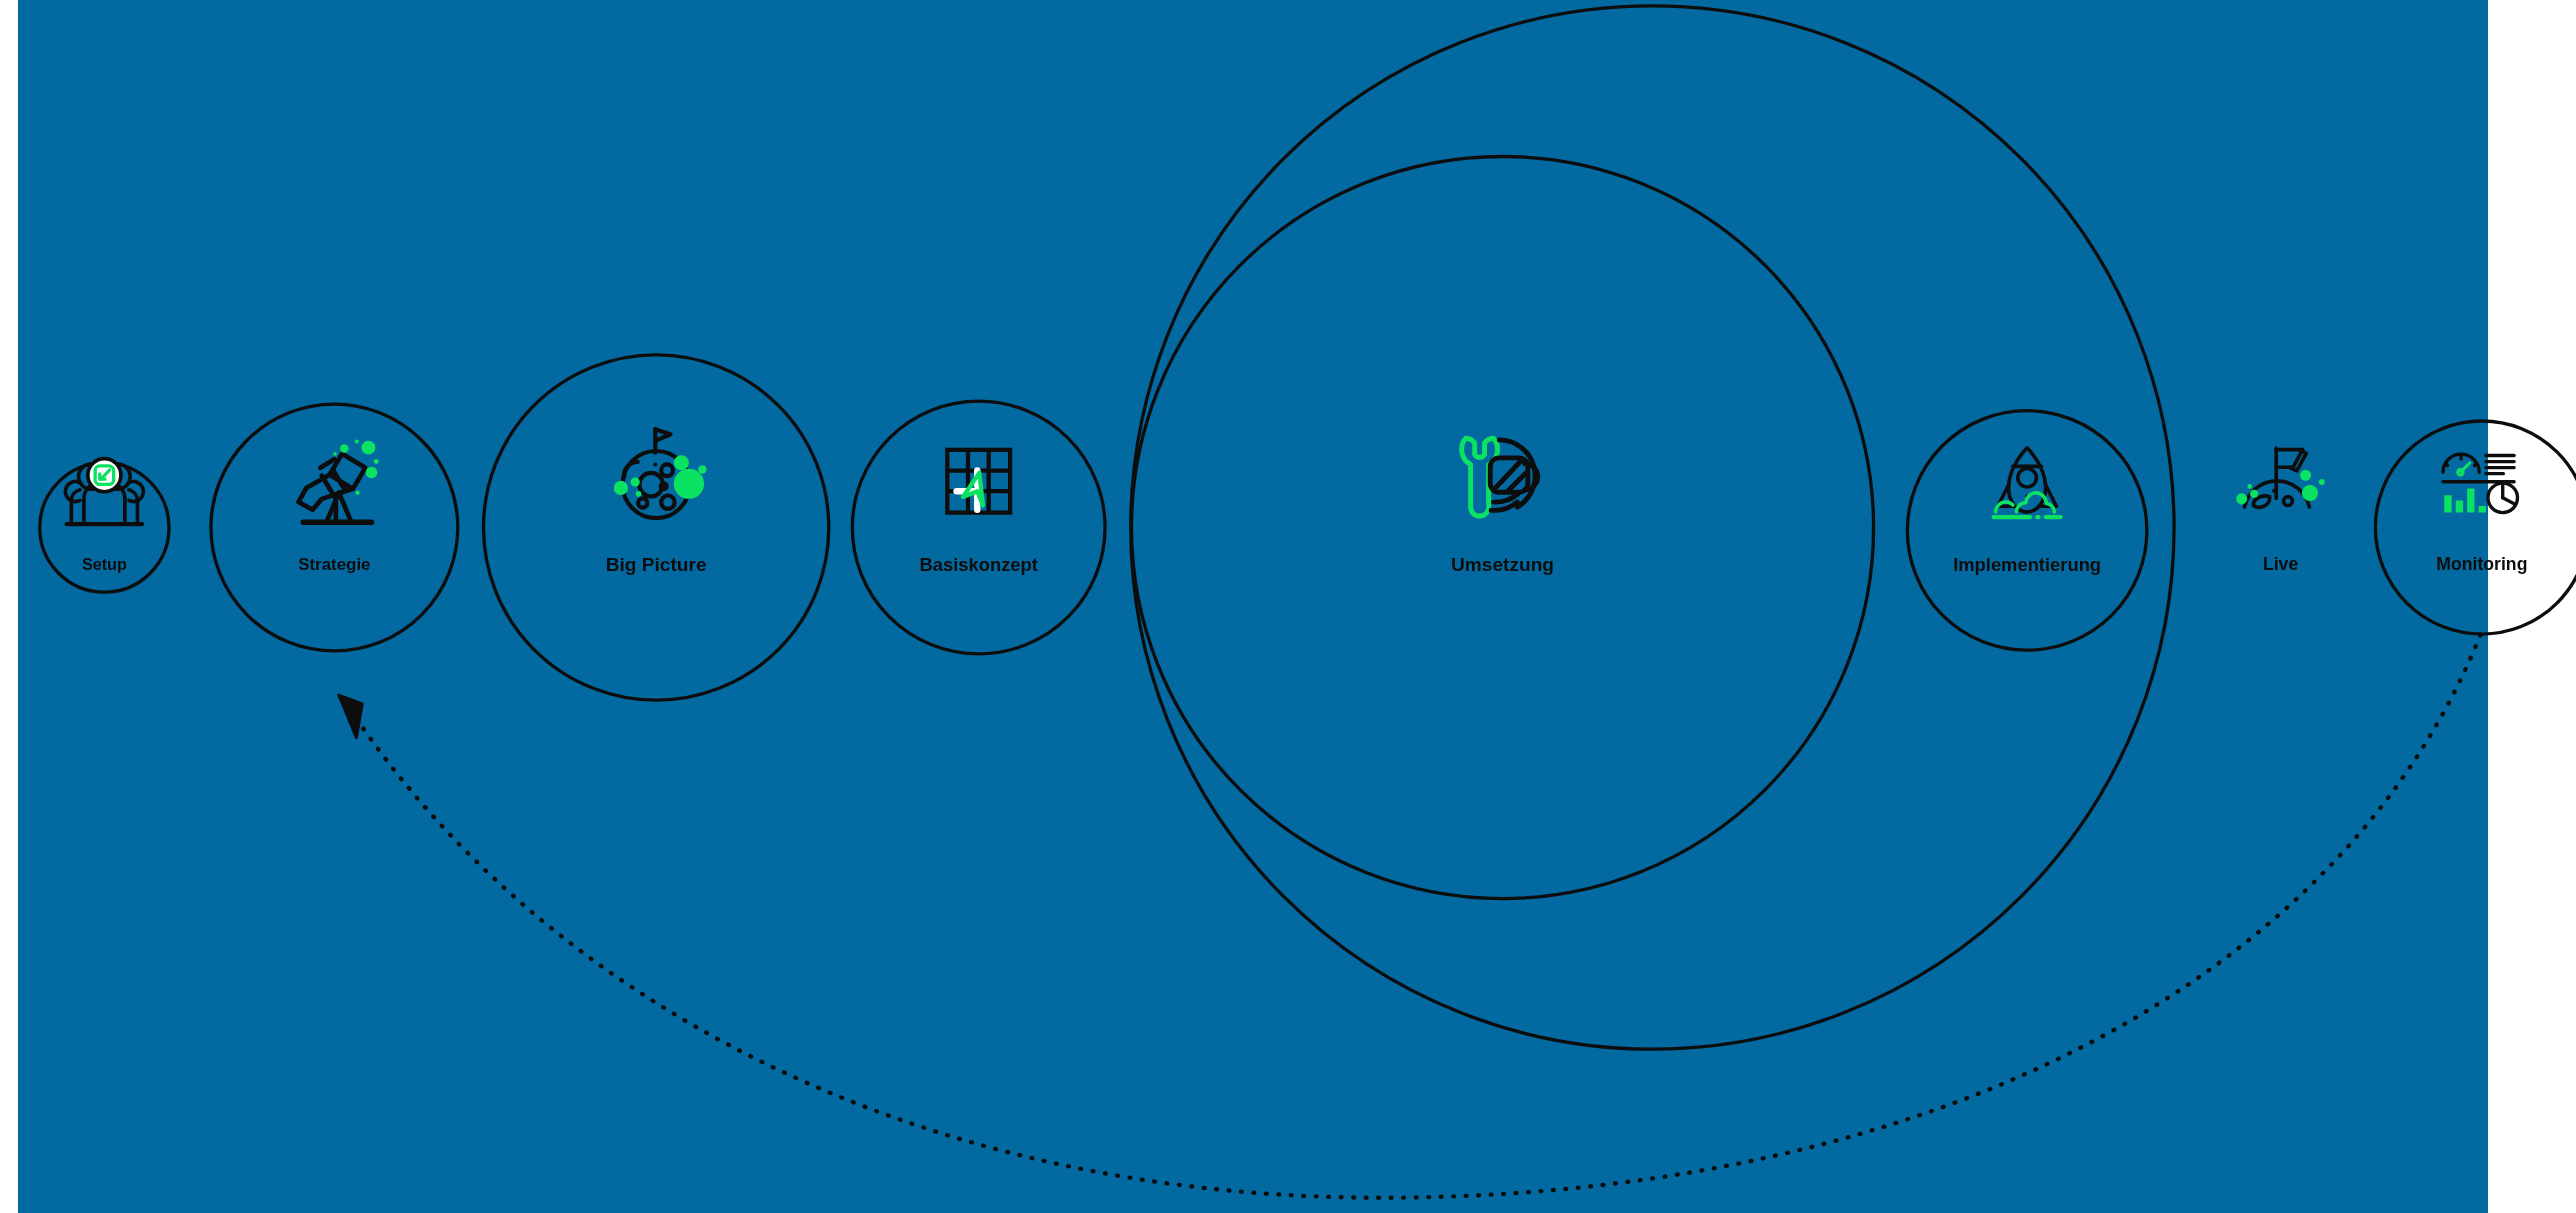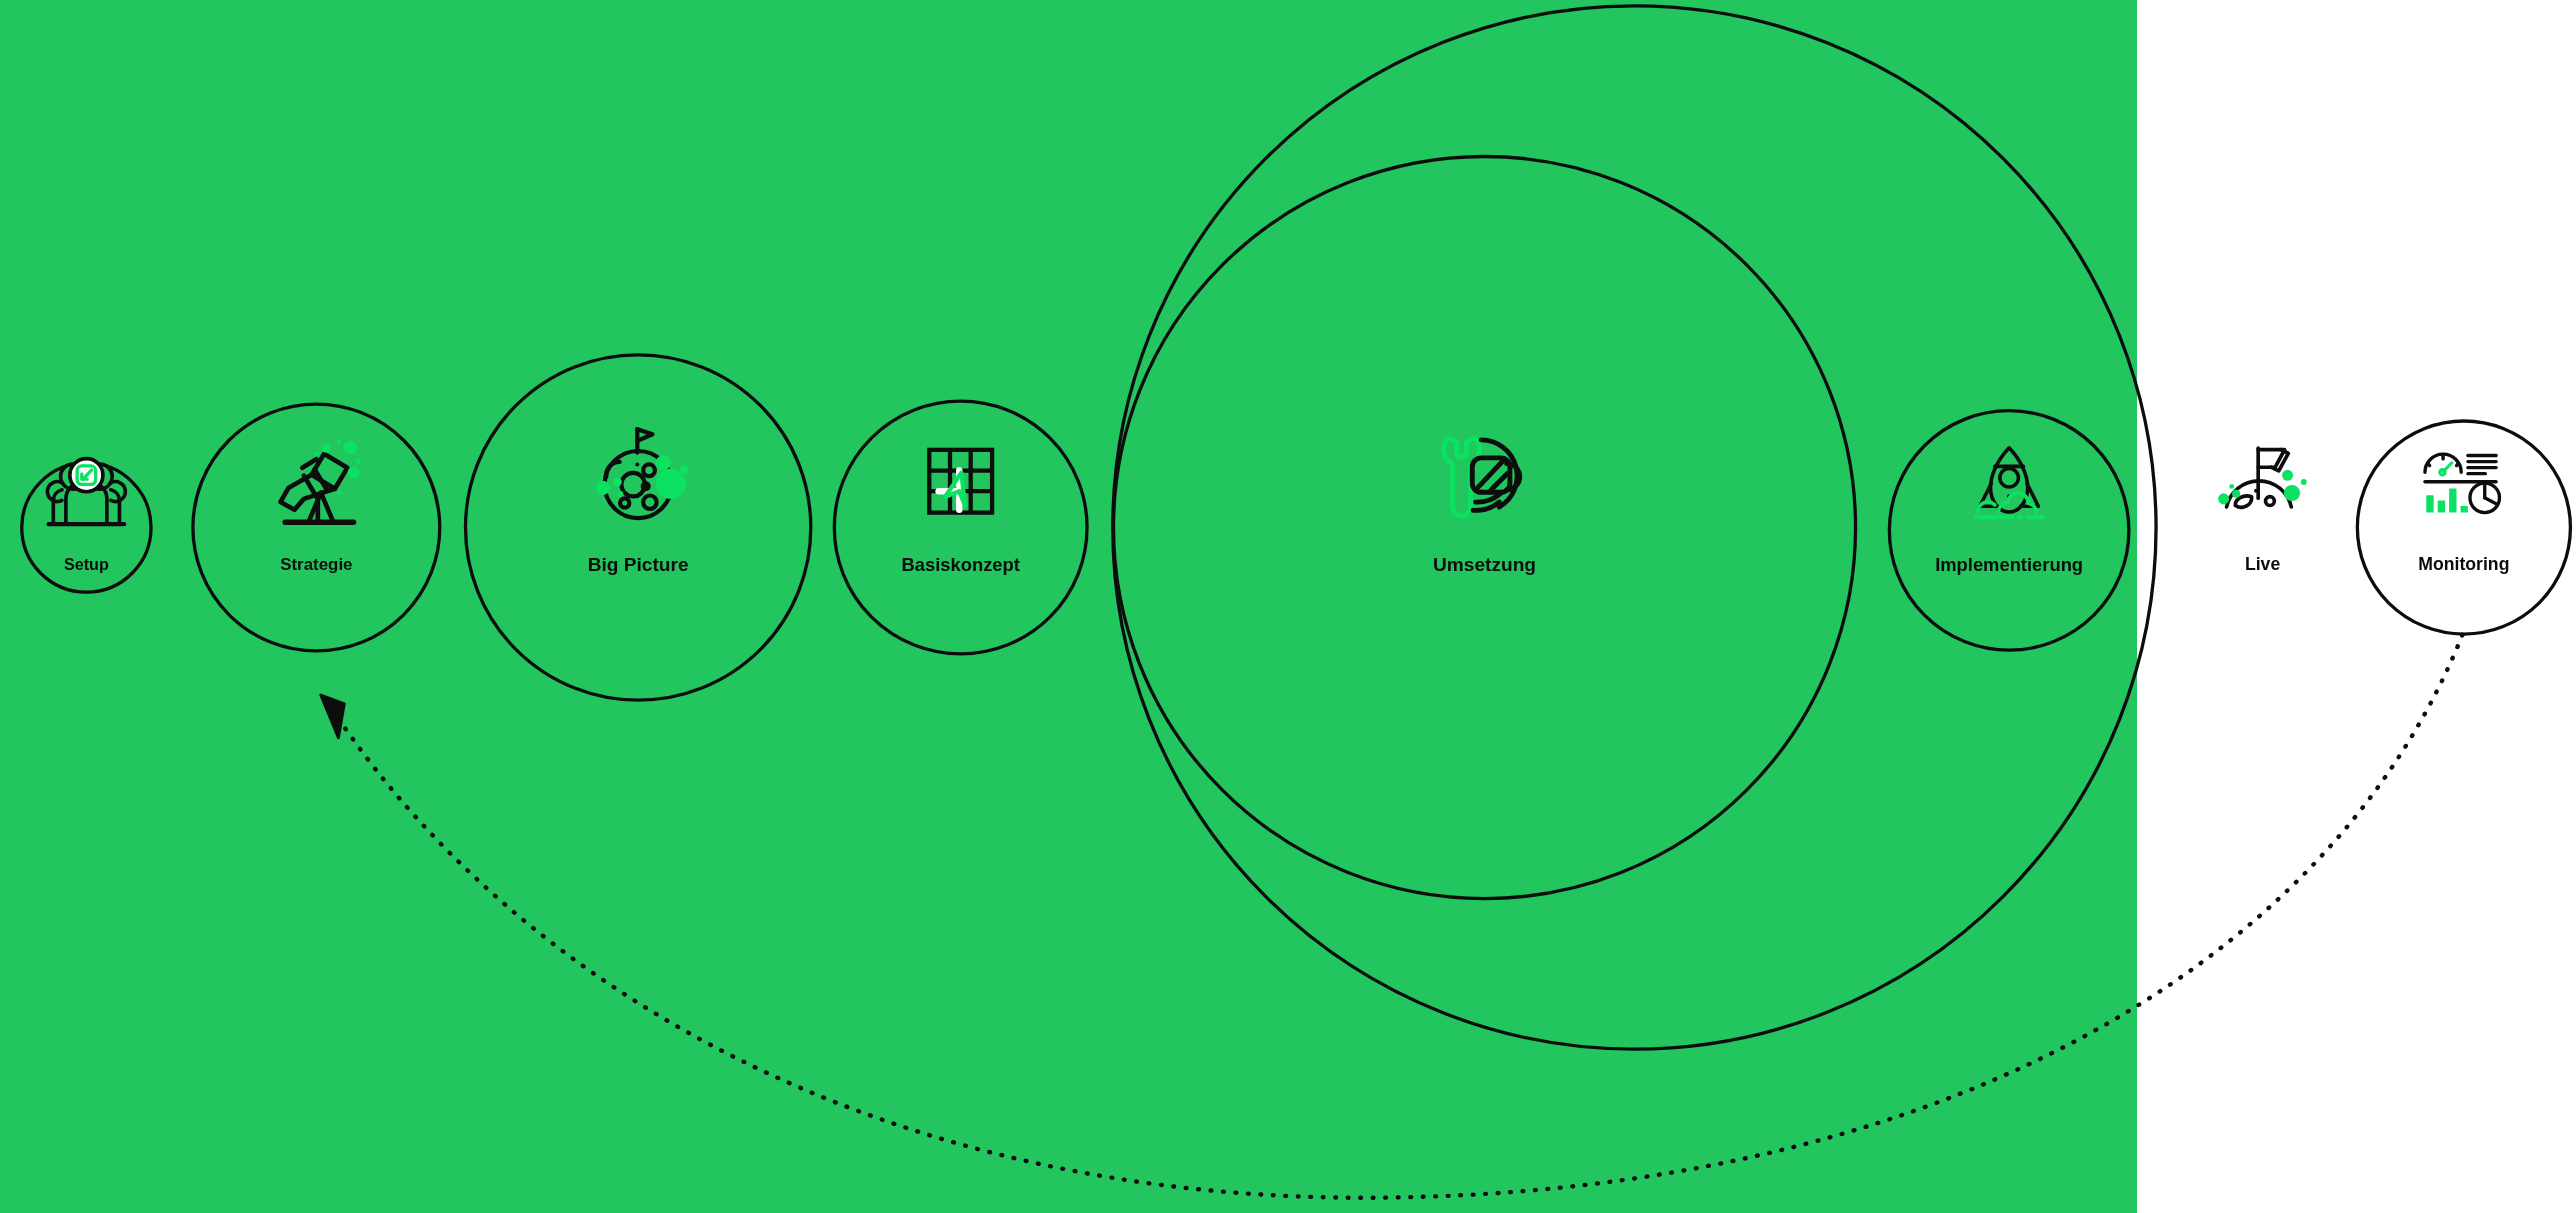--- a/index.html
+++ b/index.html
@@ -8,23 +8,24 @@
     background: #ffffff;
   }
   body {
     width: 2576px;
     height: 1213px;
     font-family: "Liberation Sans", sans-serif;
     overflow: hidden;
   }
   #stage {
     position: relative;
-    width: 2137px;
+    width: 2470px;
     height: 1213px;
-    background: #22c55e;
+    background: #0369a1;
+    margin-left: 18px;
   }
   #diagram {
     position: absolute;
     left: 0;
     top: 0;
     width: 2576px;
     height: 1213px;
     display: block;
   }
   .stage-label {

